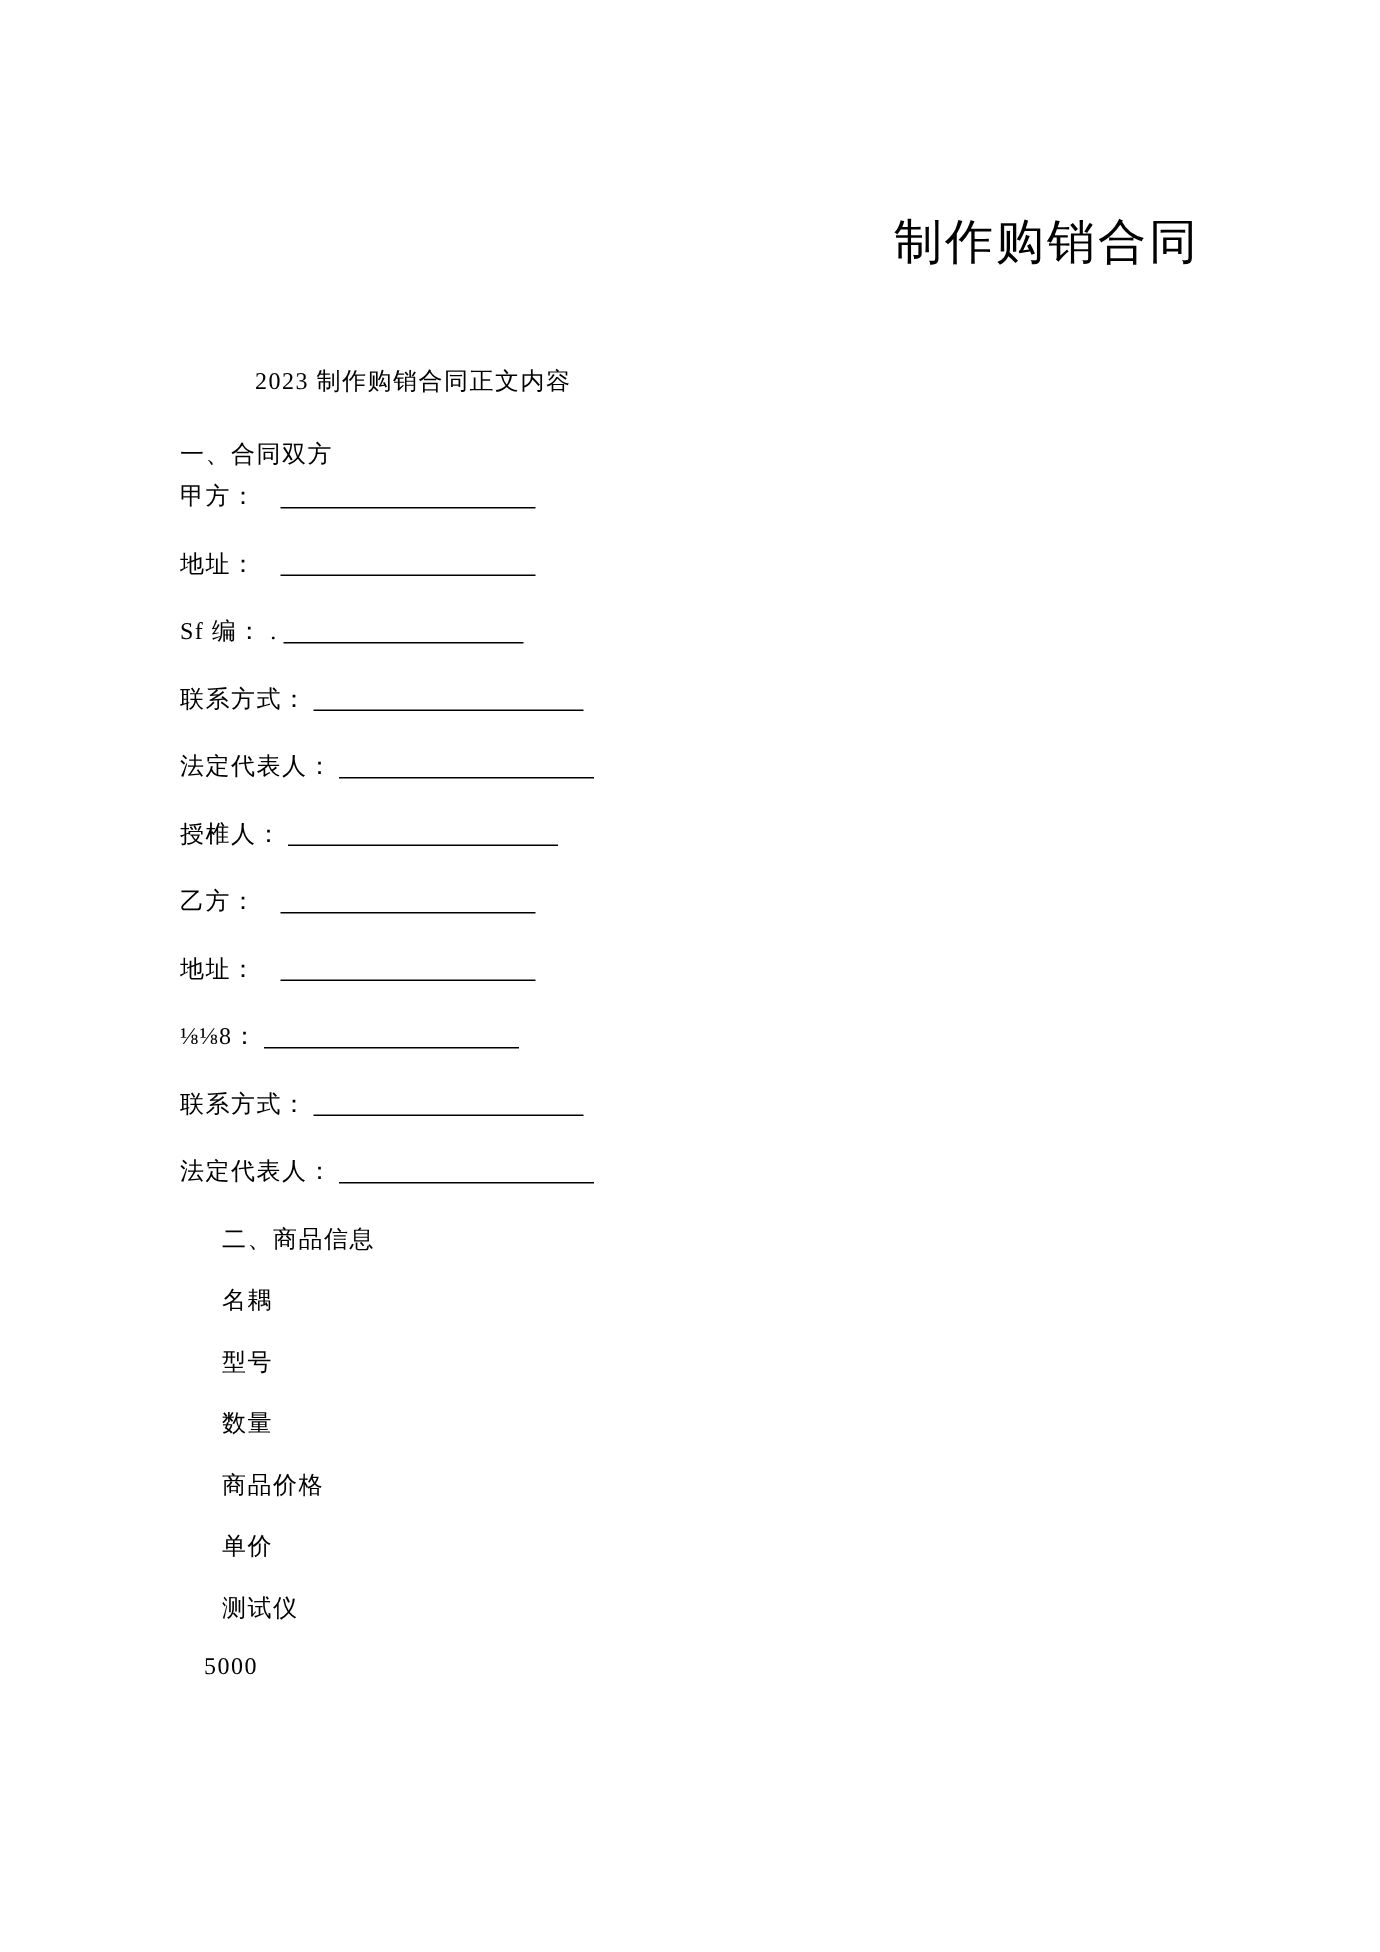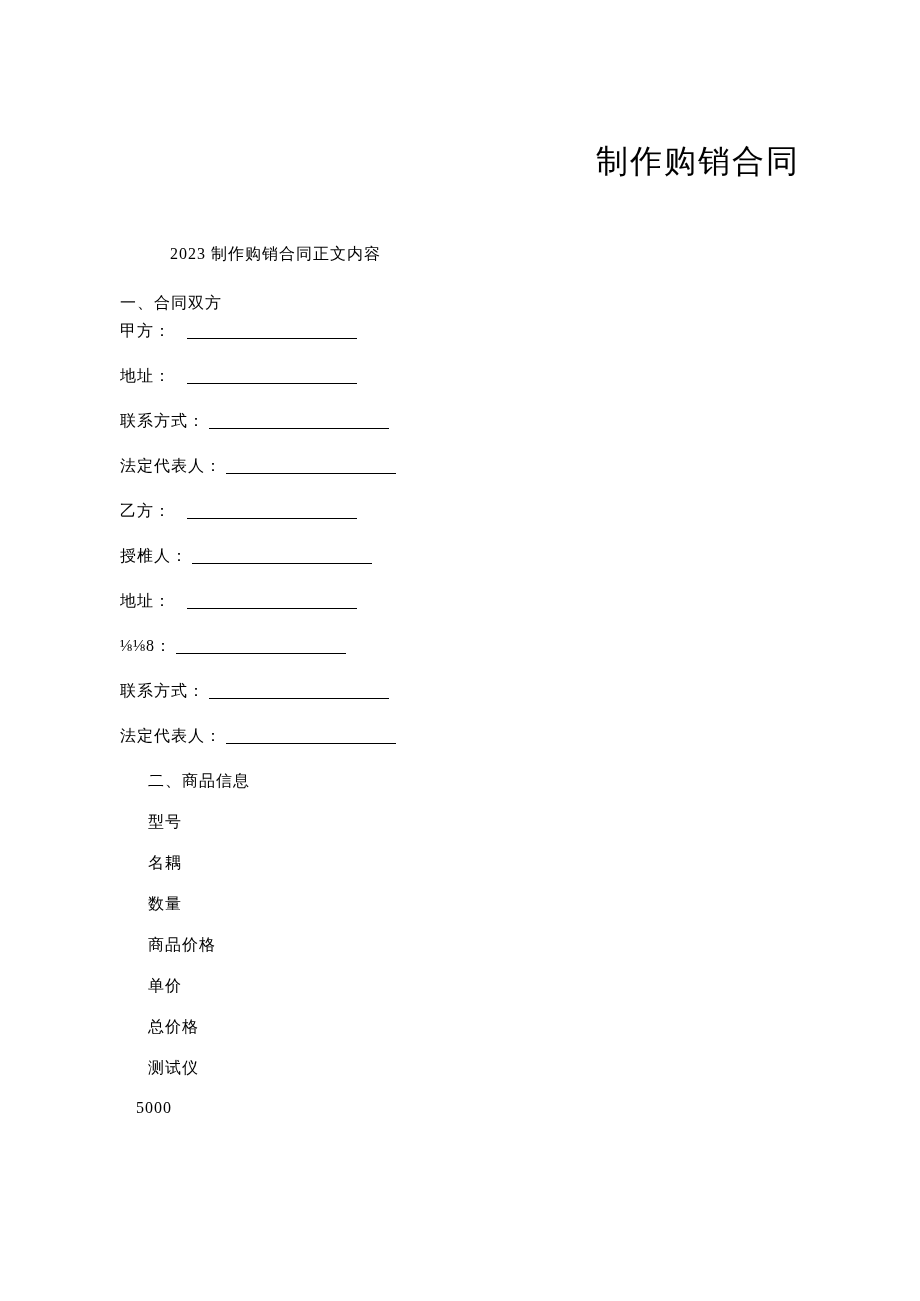--- a/index.html
+++ b/index.html
@@ -98,40 +98,44 @@
     <span class="field-gap"></span>
     <span class="field-underline"></span>
   </div>
 
   <div class="field-line">
     <span class="field-label">地址：</span>
     <span class="field-gap"></span>
     <span class="field-underline"></span>
   </div>
 
+  <div class="field-line">
+    <span class="field-label">Sf 编： .</span>
+    <span class="field-underline short"></span>
+  </div>
 
   <div class="field-line">
     <span class="field-label">联系方式：</span>
     <span class="field-underline med"></span>
   </div>
 
   <div class="field-line">
     <span class="field-label">法定代表人：</span>
     <span class="field-underline"></span>
   </div>
 
   <div class="field-line">
+    <span class="field-label">授椎人：</span>
+    <span class="field-underline med"></span>
+  </div>
+
+  <div class="field-line">
     <span class="field-label">乙方：</span>
     <span class="field-gap"></span>
     <span class="field-underline"></span>
-  </div>
-
-  <div class="field-line">
-    <span class="field-label">授椎人：</span>
-    <span class="field-underline med"></span>
   </div>
 
   <div class="field-line">
     <span class="field-label">地址：</span>
     <span class="field-gap"></span>
     <span class="field-underline"></span>
   </div>
 
   <div class="field-line">
     <span class="field-label">⅛⅛8：</span>
@@ -144,23 +148,22 @@
   </div>
 
   <div class="field-line">
     <span class="field-label">法定代表人：</span>
     <span class="field-underline"></span>
   </div>
 
 
   <div class="indented-block">
     <div class="item-line">二、商品信息</div>
+    <div class="item-line">名耦</div>
     <div class="item-line">型号</div>
-    <div class="item-line">名耦</div>
     <div class="item-line">数量</div>
     <div class="item-line">商品价格</div>
     <div class="item-line">单价</div>
-    <div class="item-line">总价格</div>
     <div class="item-line">测试仪</div>
   </div>
   <div class="value-line extra-indent">5000</div>
 
 </div>
 
 </body></html>

